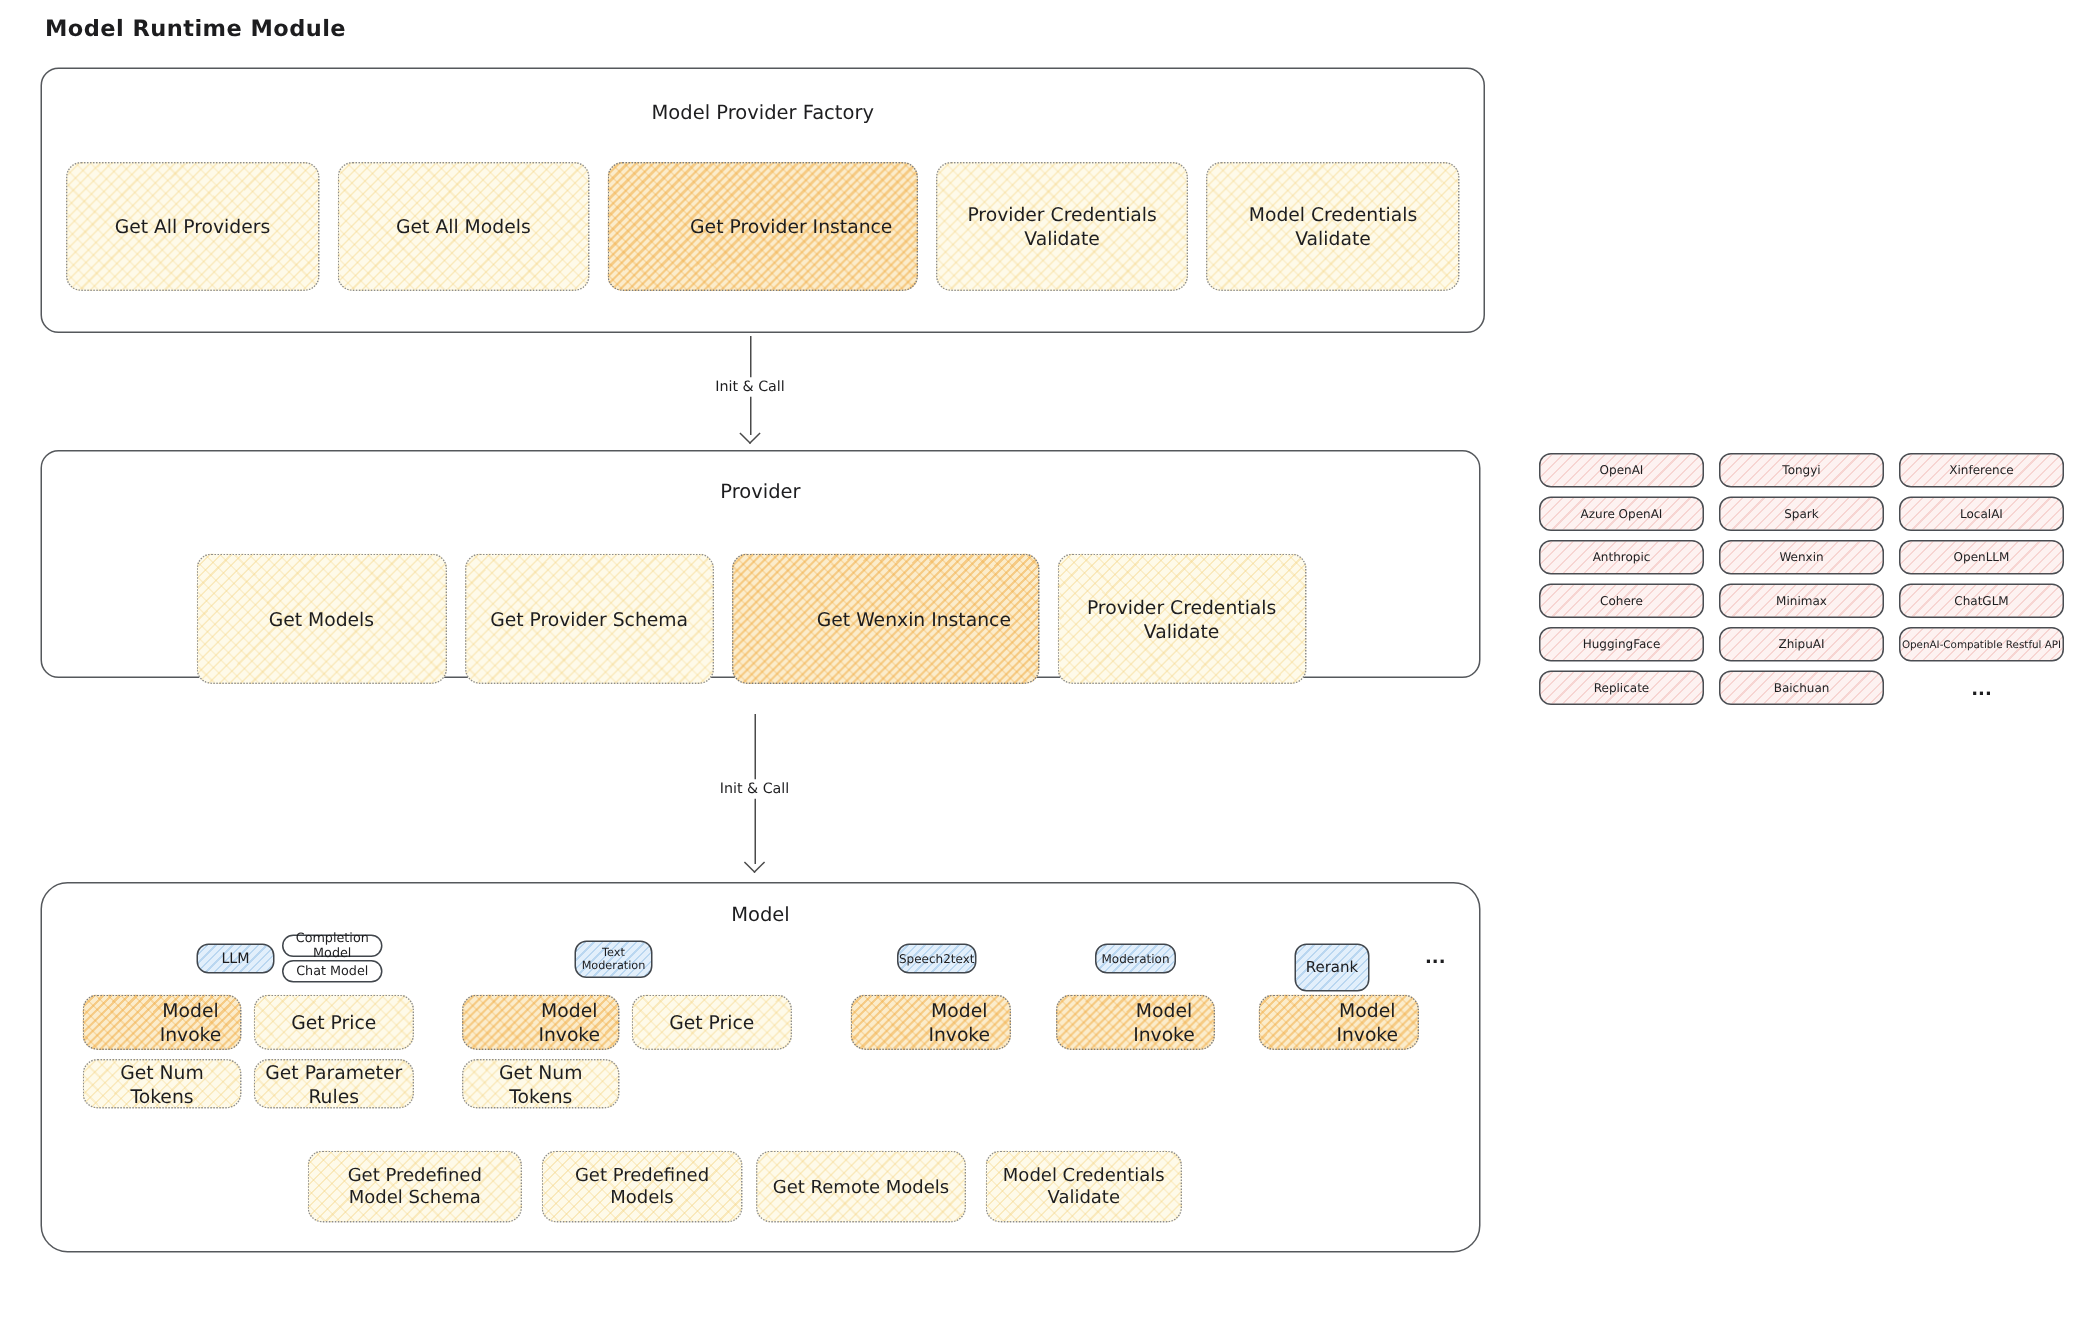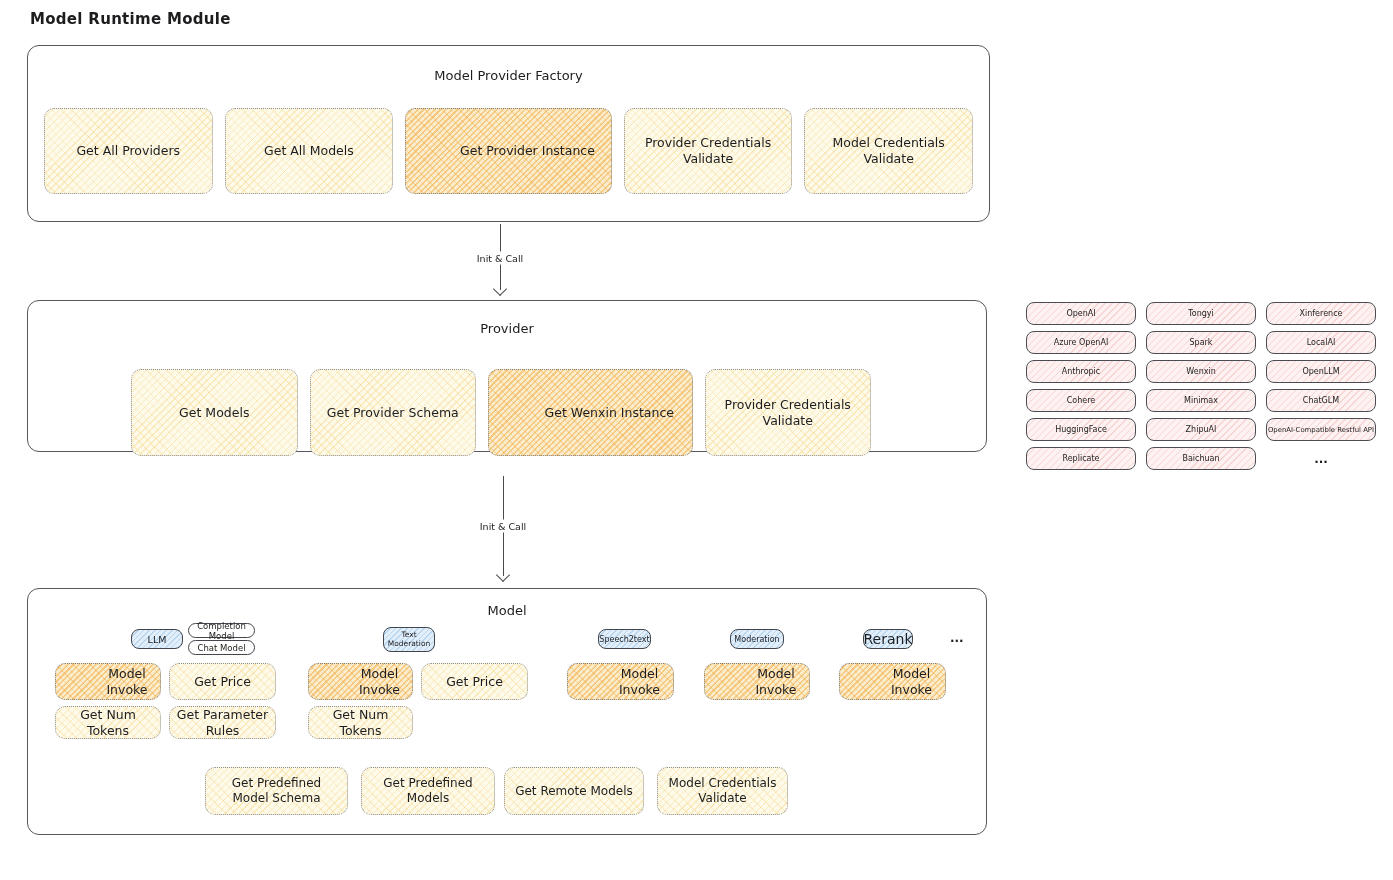--- a/index.html
+++ b/index.html
@@ -153,30 +153,30 @@
     <div class="pill">Baichuan</div>
     <div class="more-cell">...</div>
   </div>
 
   <div class="arrow" style="left:473px; top:476px; height:104px;">
     <div class="line"></div>
     <div class="head"></div>
     <div class="arrow-label">Init &amp; Call</div>
   </div>
 
-  <div class="panel stacked" style="left:27px; top:588px; width:958px; height:245px;">
+  <div class="panel stacked" style="left:27px; top:588px; width:958px; height:245px;border-radius:18px;">
     <div class="panel-title" style="top:14px;">Model</div>
 
     <div class="tag-blue" style="left:103px; top:40px; width:52px; height:20px; font-size:9.5px;">LLM</div>
     <div class="tag-white" style="left:160px; top:34px; width:67px; height:15px; font-size:8.5px;">Completion Model</div>
     <div class="tag-white" style="left:160px; top:51px; width:67px; height:15px; font-size:8.5px;">Chat Model</div>
     <div class="tag-blue" style="left:355px; top:38px; width:52px; height:25px; font-size:7.5px; line-height:1.15; padding:1px;">Text Moderation</div>
     <div class="tag-blue" style="left:570px; top:40px; width:53px; height:20px; font-size:8px;">Speech2text</div>
     <div class="tag-blue" style="left:702px; top:40px; width:54px; height:20px; font-size:8px;">Moderation</div>
-    <div class="tag-blue" style="left:835px; top:40px; width:50px; height:20px; font-size:14px;">Rerank</div>
+    <div class="tag-blue" style="left:835px; top:40px; width:50px; height:32px; font-size:10px;">Rerank</div>
     <div class="more-dots" style="left:922px; top:42px;">...</div>
 
     <div class="op orange abs" style="left:27px; top:74px; width:106px; height:37px;">Model Invoke</div>
     <div class="op abs" style="left:141px; top:74px; width:107px; height:37px;">Get Price</div>
     <div class="op orange abs" style="left:280px; top:74px; width:105px; height:37px;">Model Invoke</div>
     <div class="op abs" style="left:393px; top:74px; width:107px; height:37px;">Get Price</div>
     <div class="op orange abs" style="left:539px; top:74px; width:107px; height:37px;">Model Invoke</div>
     <div class="op orange abs" style="left:676px; top:74px; width:106px; height:37px;">Model Invoke</div>
     <div class="op orange abs" style="left:811px; top:74px; width:107px; height:37px;">Model Invoke</div>
 

